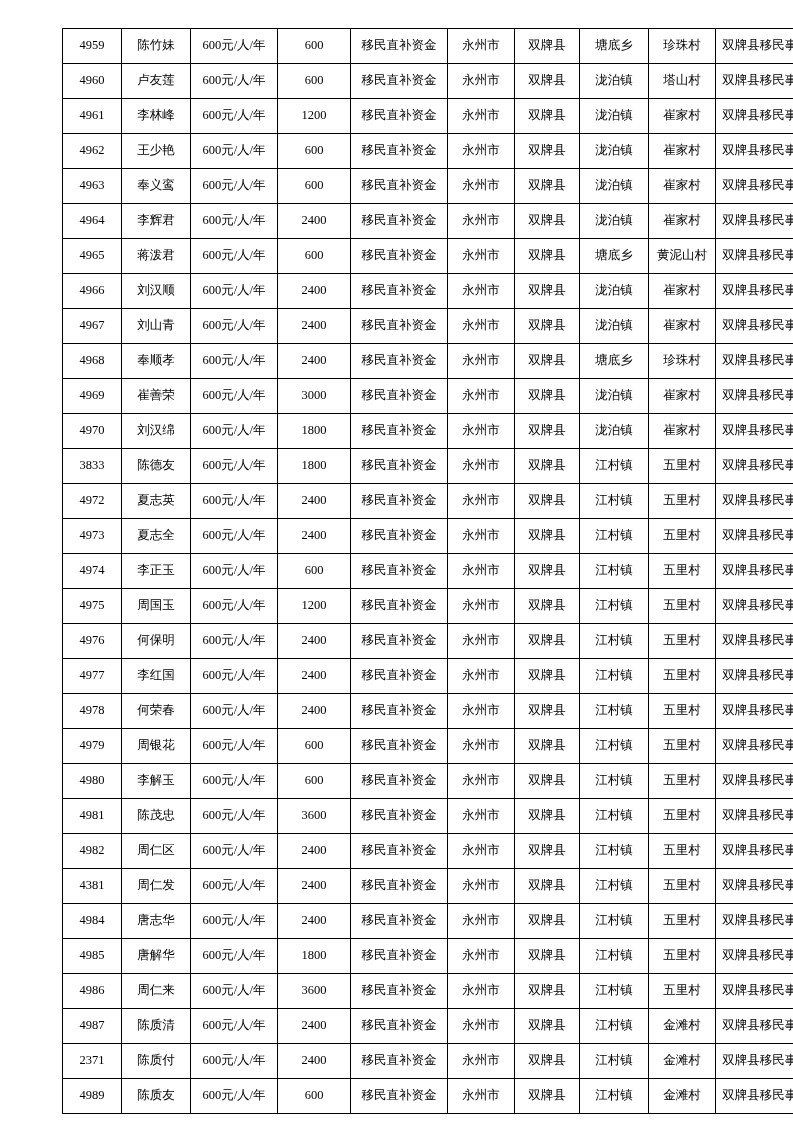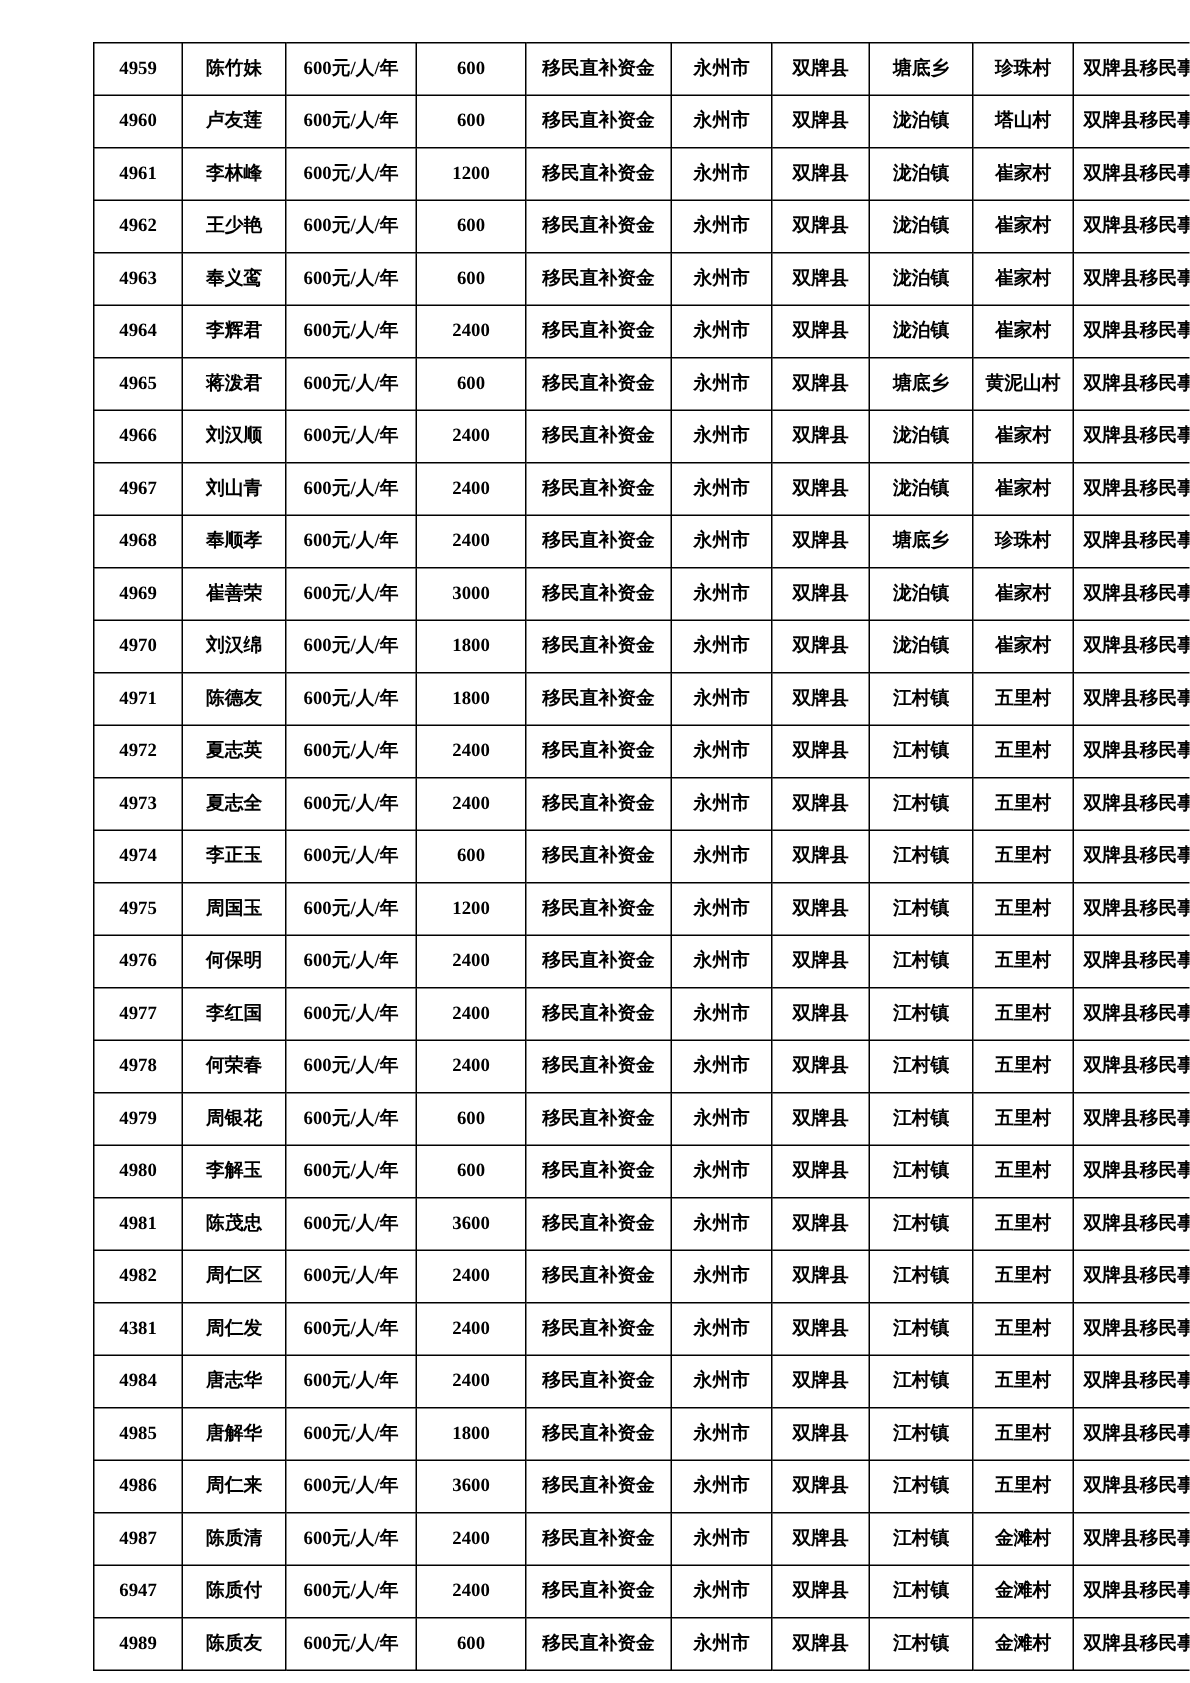--- a/index.html
+++ b/index.html
@@ -12,21 +12,20 @@
     height: 1122px;
     font-family: "Liberation Serif", "DejaVu Serif", serif;
     color: #000000;
   }
   .page {
     position: relative;
     width: 793px;
     height: 1122px;
     box-sizing: border-box;
     padding: 28px 62px 0 62px;
-    font-weight: bold;
   }
   table.data-table {
     border-collapse: collapse;
     width: 669px;
     table-layout: fixed;
   }
   table.data-table td {
     border: 1px solid #000000;
     height: 34px;
     text-align: center;
@@ -192,21 +191,21 @@
           <td class="c-std">600元/人/年</td>
           <td class="c-amount">1800</td>
           <td class="c-type">移民直补资金</td>
           <td class="c-city">永州市</td>
           <td class="c-county">双牌县</td>
           <td class="c-town">泷泊镇</td>
           <td class="c-village">崔家村</td>
           <td class="c-org">双牌县移民事务中心</td>
         </tr>
         <tr>
-          <td class="c-id">4971</td>
+          <td class="c-id">3833</td>
           <td class="c-name">陈德友</td>
           <td class="c-std">600元/人/年</td>
           <td class="c-amount">1800</td>
           <td class="c-type">移民直补资金</td>
           <td class="c-city">永州市</td>
           <td class="c-county">双牌县</td>
           <td class="c-town">江村镇</td>
           <td class="c-village">五里村</td>
           <td class="c-org">双牌县移民事务中心</td>
         </tr>
@@ -396,21 +395,21 @@
           <td class="c-std">600元/人/年</td>
           <td class="c-amount">2400</td>
           <td class="c-type">移民直补资金</td>
           <td class="c-city">永州市</td>
           <td class="c-county">双牌县</td>
           <td class="c-town">江村镇</td>
           <td class="c-village">金滩村</td>
           <td class="c-org">双牌县移民事务中心</td>
         </tr>
         <tr>
-          <td class="c-id">6947</td>
+          <td class="c-id">2371</td>
           <td class="c-name">陈质付</td>
           <td class="c-std">600元/人/年</td>
           <td class="c-amount">2400</td>
           <td class="c-type">移民直补资金</td>
           <td class="c-city">永州市</td>
           <td class="c-county">双牌县</td>
           <td class="c-town">江村镇</td>
           <td class="c-village">金滩村</td>
           <td class="c-org">双牌县移民事务中心</td>
         </tr>

